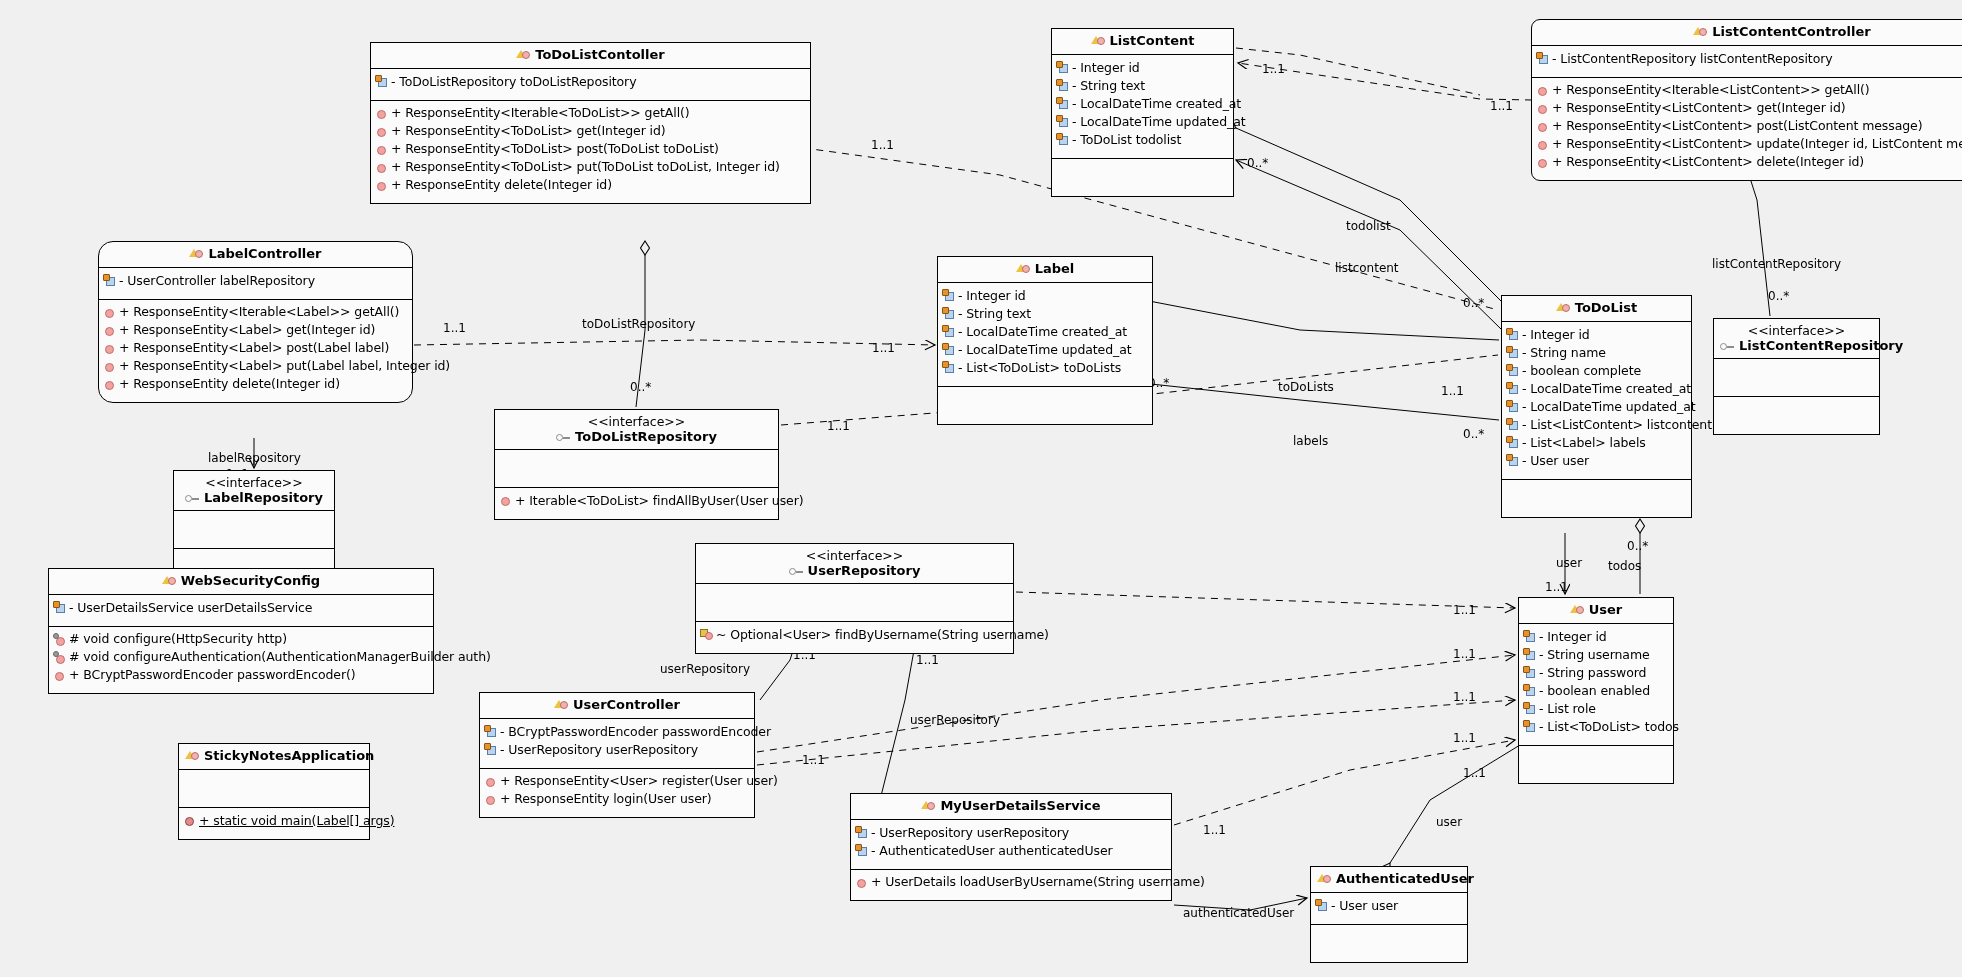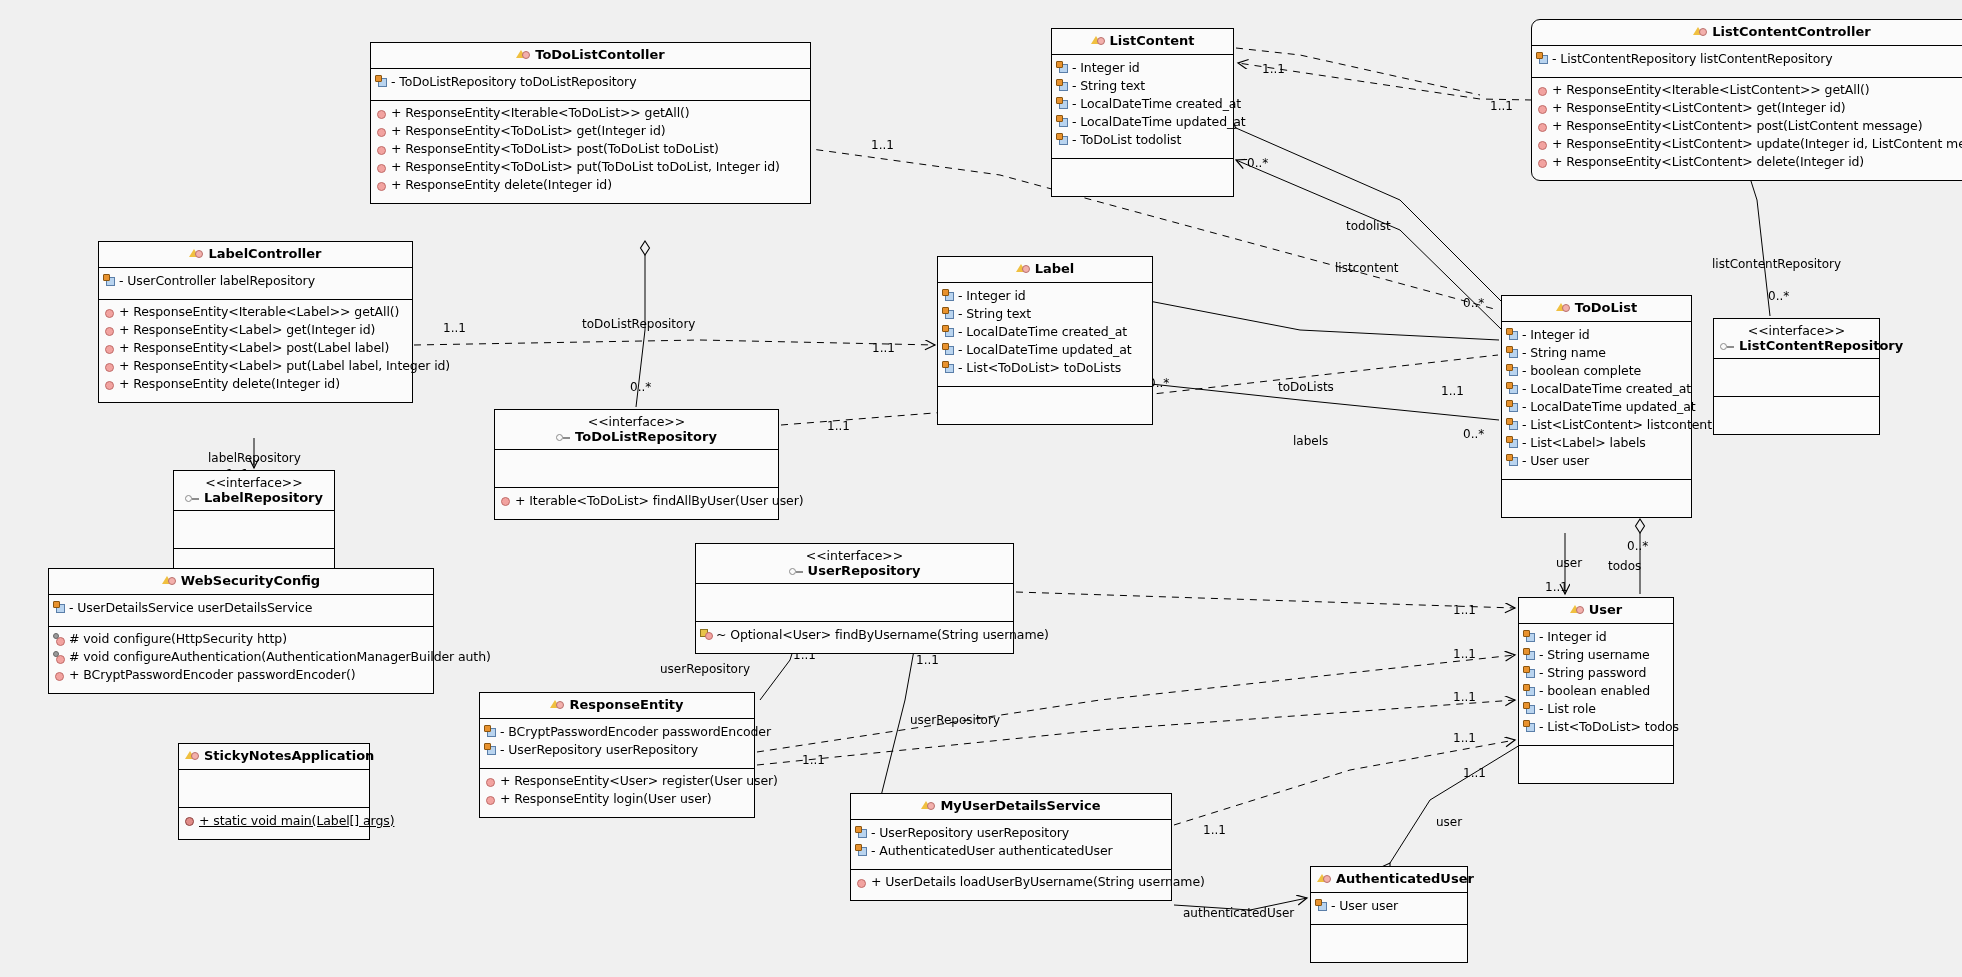--- a/index.html
+++ b/index.html
@@ -438,21 +438,21 @@
           <div class="uml-row">
             <span class="ico ico-method"></span>
             <span class="txt">+ ResponseEntity&lt;ListContent&gt; update(Integer id, ListContent message)</span>
           </div>
           <div class="uml-row">
             <span class="ico ico-method"></span>
             <span class="txt">+ ResponseEntity&lt;ListContent&gt; delete(Integer id)</span>
           </div>
         </div>
       </div>
-      <div class="uml-class" style="left: 98px; top: 241px; width: 315px;">
+      <div class="uml-class" style="left: 98px; top: 241px; width: 315px; border-radius: 15px;">
         <div class="uml-header"><span class="title-wrap">
             <span class="ico ico-class"></span>
             <span>LabelController</span>
           </span></div>
         <div class="uml-compartment">
           <div class="uml-row">
             <span class="ico ico-field"></span>
             <span class="txt">- UserController labelRepository</span>
           </div>
         </div>
@@ -646,21 +646,21 @@
           <div class="uml-row">
             <span class="ico ico-field"></span>
             <span class="txt">- List&lt;ToDoList&gt; todos</span>
           </div>
         </div>
         <div class="uml-compartment empty"></div>
       </div>
       <div class="uml-class" style="left: 479px; top: 692px; width: 276px;">
         <div class="uml-header"><span class="title-wrap">
             <span class="ico ico-class"></span>
-            <span>ResponseEntity</span>
+            <span>UserController</span>
           </span></div>
         <div class="uml-compartment">
           <div class="uml-row">
             <span class="ico ico-field"></span>
             <span class="txt">- BCryptPasswordEncoder passwordEncoder</span>
           </div>
           <div class="uml-row">
             <span class="ico ico-field"></span>
             <span class="txt">- UserRepository userRepository</span>
           </div>

